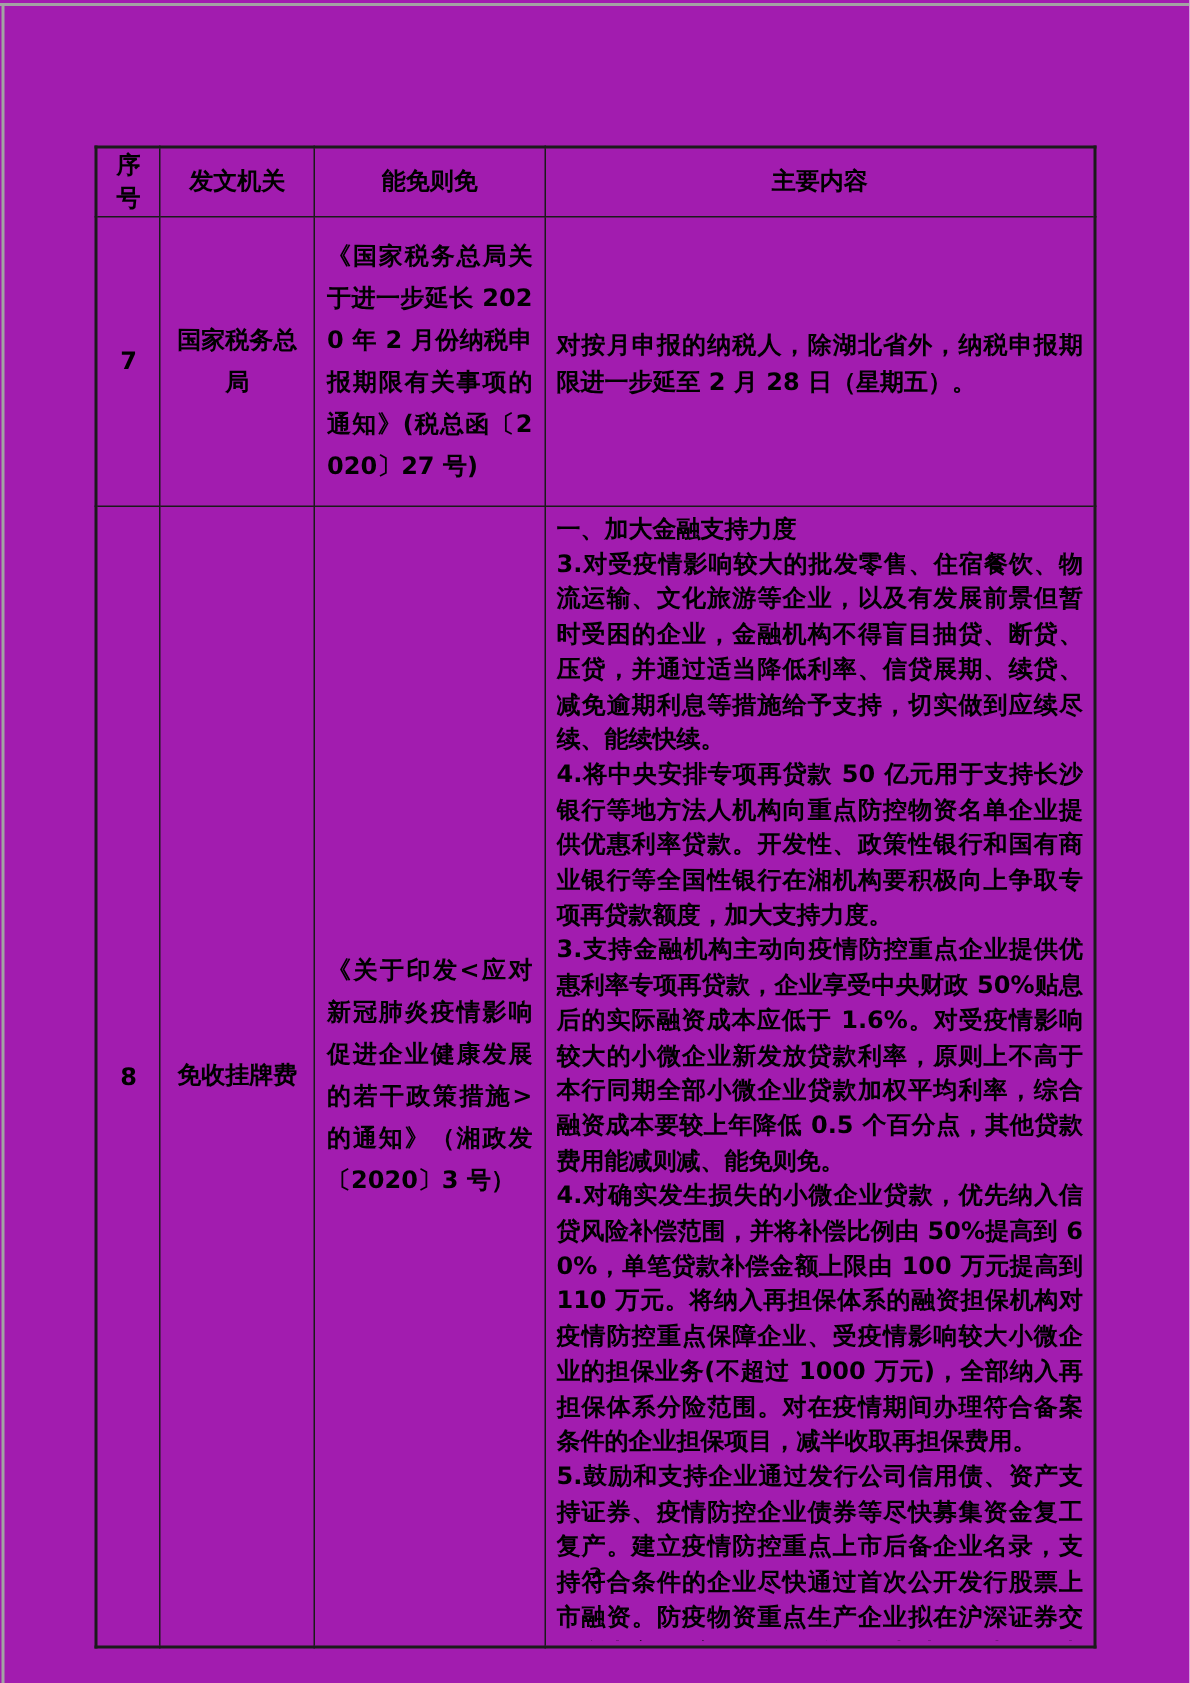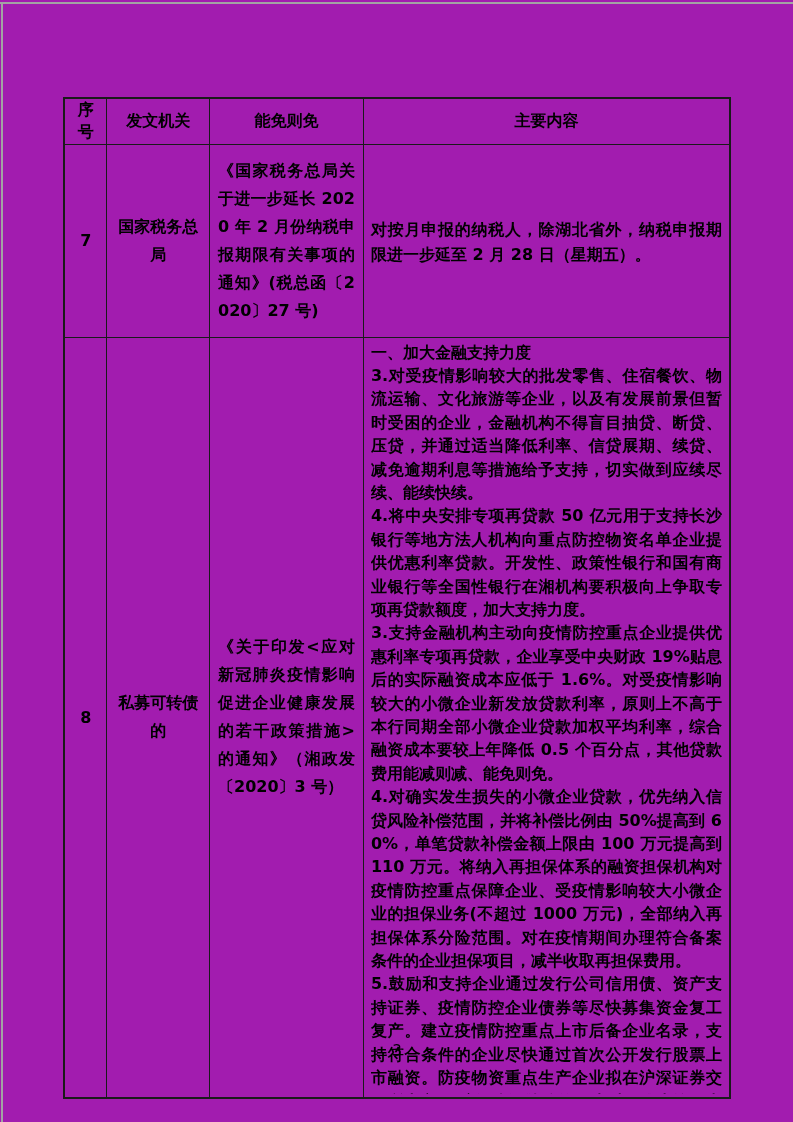--- a/index.html
+++ b/index.html
@@ -134,28 +134,28 @@
       <tr class="row-7">
         <td class="cell-serial">7</td>
         <td class="cell-agency">国家税务总局</td>
         <td class="cell-doc">《国家税务总局关于进一步延长 2020 年 2 月份纳税申报期限有关事项的通知》(税总函〔2020〕27 号)</td>
         <td class="cell-content">
           <p>对按月申报的纳税人，除湖北省外，纳税申报期限进一步延至 2 月 28 日（星期五）。</p>
         </td>
       </tr>
       <tr class="row-8">
         <td class="cell-serial">8</td>
-        <td class="cell-agency">私募可转债的</td>
+        <td class="cell-agency">免收挂牌费</td>
         <td class="cell-doc">《关于印发&lt;应对新冠肺炎疫情影响促进企业健康发展的若干政策措施&gt;的通知》（湘政发〔2020〕3 号）</td>
         <td class="cell-content-tall">
           <div class="content-clip">
             <p>一、加大金融支持力度</p>
             <p>3.对受疫情影响较大的批发零售、住宿餐饮、物流运输、文化旅游等企业，以及有发展前景但暂时受困的企业，金融机构不得盲目抽贷、断贷、压贷，并通过适当降低利率、信贷展期、续贷、减免逾期利息等措施给予支持，切实做到应续尽续、能续快续。</p>
             <p>4.将中央安排专项再贷款 50 亿元用于支持长沙银行等地方法人机构向重点防控物资名单企业提供优惠利率贷款。开发性、政策性银行和国有商业银行等全国性银行在湘机构要积极向上争取专项再贷款额度，加大支持力度。</p>
-            <p>3.支持金融机构主动向疫情防控重点企业提供优惠利率专项再贷款，企业享受中央财政 19%贴息后的实际融资成本应低于 1.6%。对受疫情影响较大的小微企业新发放贷款利率，原则上不高于本行同期全部小微企业贷款加权平均利率，综合融资成本要较上年降低 0.5 个百分点，其他贷款费用能减则减、能免则免。</p>
+            <p>3.支持金融机构主动向疫情防控重点企业提供优惠利率专项再贷款，企业享受中央财政 50%贴息后的实际融资成本应低于 1.6%。对受疫情影响较大的小微企业新发放贷款利率，原则上不高于本行同期全部小微企业贷款加权平均利率，综合融资成本要较上年降低 0.5 个百分点，其他贷款费用能减则减、能免则免。</p>
             <p>4.对确实发生损失的小微企业贷款，优先纳入信贷风险补偿范围，并将补偿比例由 50%提高到 60%，单笔贷款补偿金额上限由 100 万元提高到 110 万元。将纳入再担保体系的融资担保机构对疫情防控重点保障企业、受疫情影响较大小微企业的担保业务(不超过 1000 万元)，全部纳入再担保体系分险范围。对在疫情期间办理符合备案条件的企业担保项目，减半收取再担保费用。</p>
             <p>5.鼓励和支持企业通过发行公司信用债、资产支持证券、疫情防控企业债券等尽快募集资金复工复产。建立疫情防控重点上市后备企业名录，支持符合条件的企业尽快通过首次公开发行股票上市融资。防疫物资重点生产企业拟在沪深证券交易所上市、“新三板”挂牌的，省财政优先给予直接融资补助;拟发行中小企业集合债、私募债、私募可转债的，省财政优先给予利息补助;到湖南股权交易所挂牌的，免收挂牌费。</p>
 
           </div>
         </td>
       </tr>
     </tbody>
   </table>
 
   <div class="page-number">3</div>

